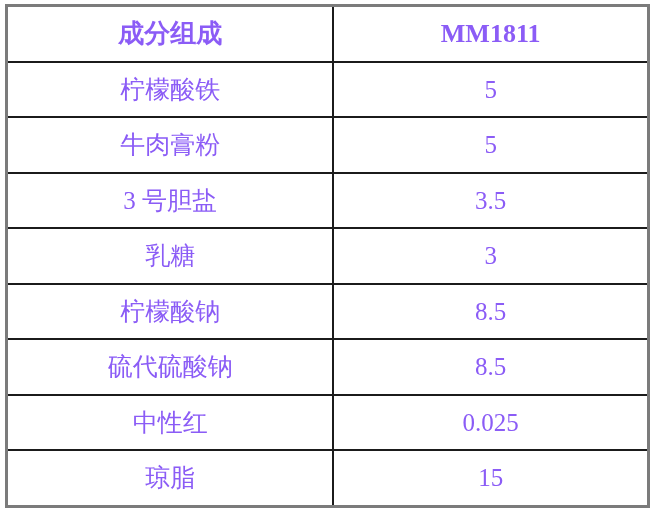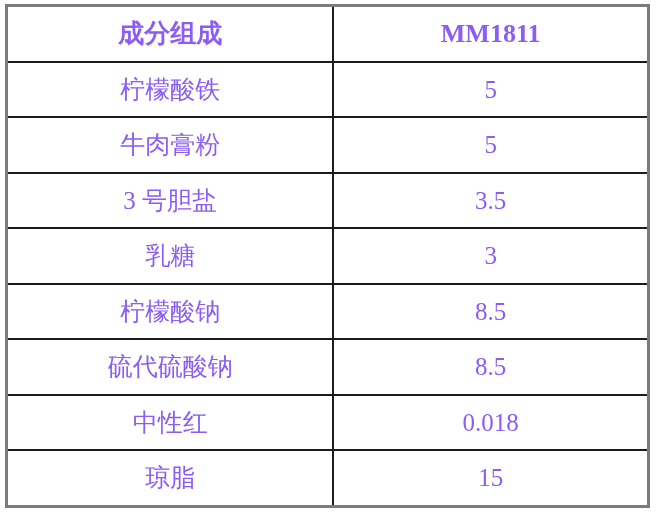--- a/index.html
+++ b/index.html
@@ -79,21 +79,21 @@
     <tr>
       <td>柠檬酸钠</td>
       <td>8.5</td>
     </tr>
     <tr>
       <td>硫代硫酸钠</td>
       <td>8.5</td>
     </tr>
     <tr>
       <td>中性红</td>
-      <td>0.018</td>
+      <td>0.025</td>
     </tr>
     <tr>
       <td>琼脂</td>
       <td>15</td>
     </tr>
 
   </tbody>
     </table>
 </div>
 

